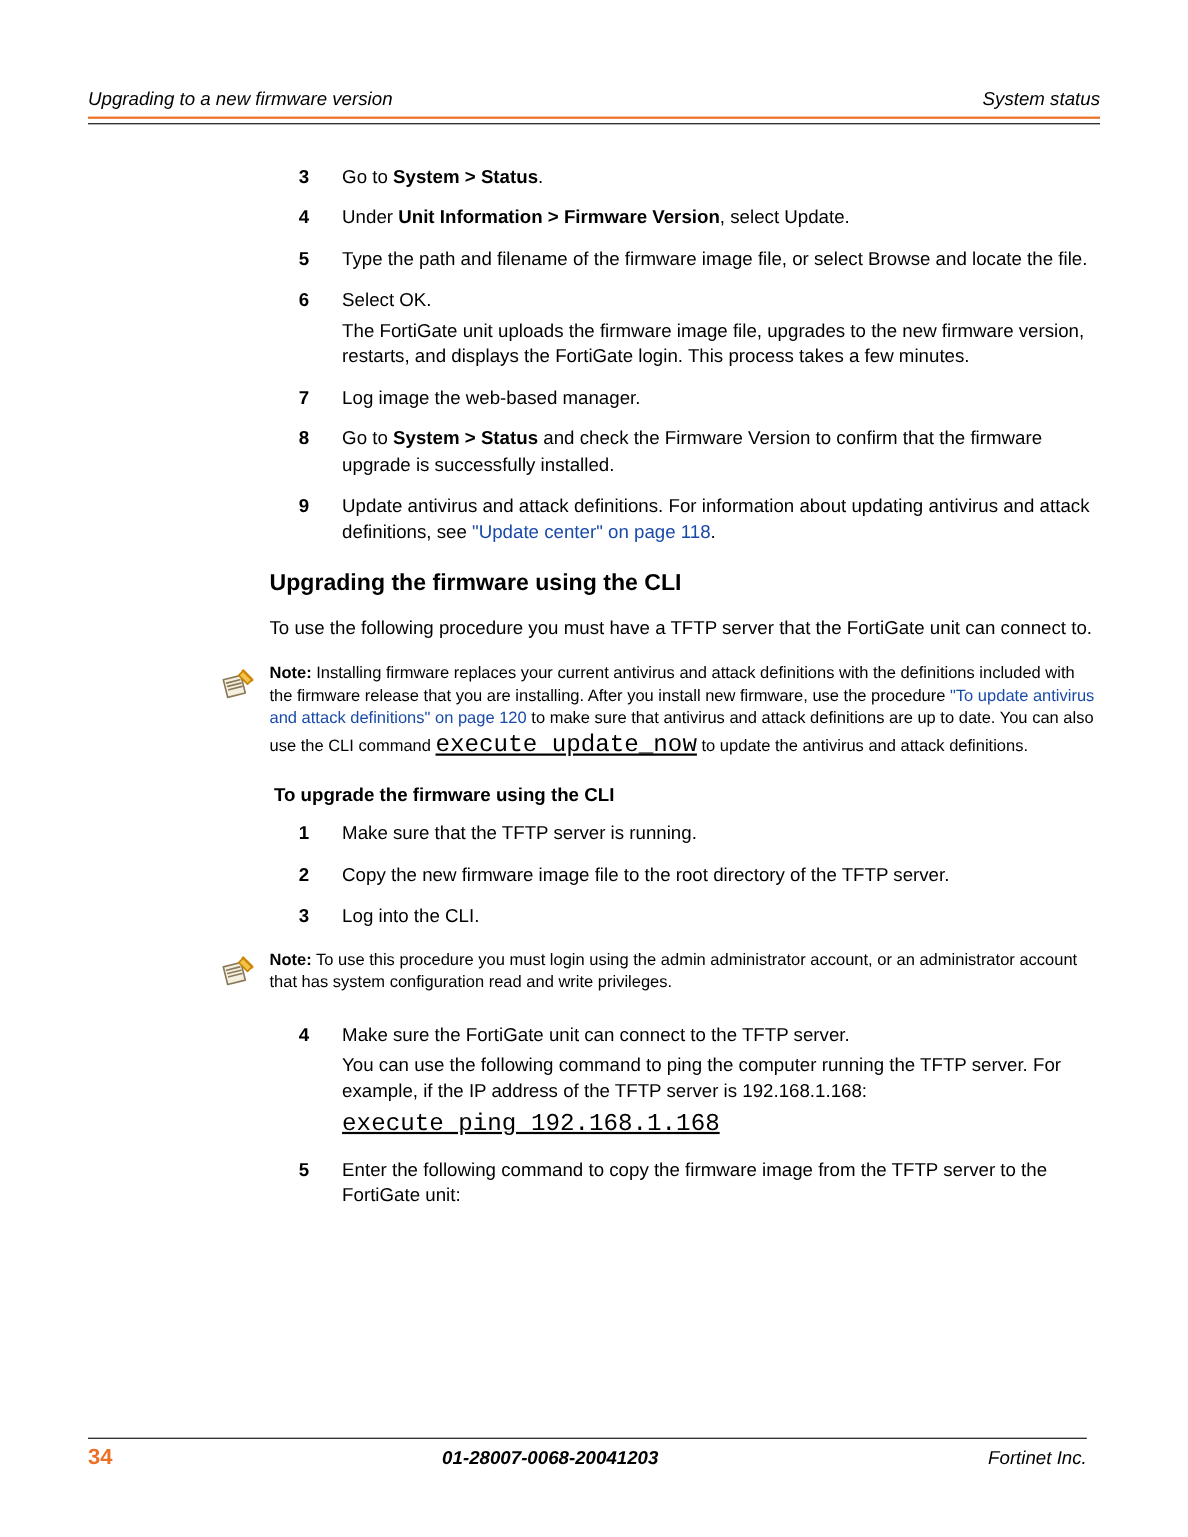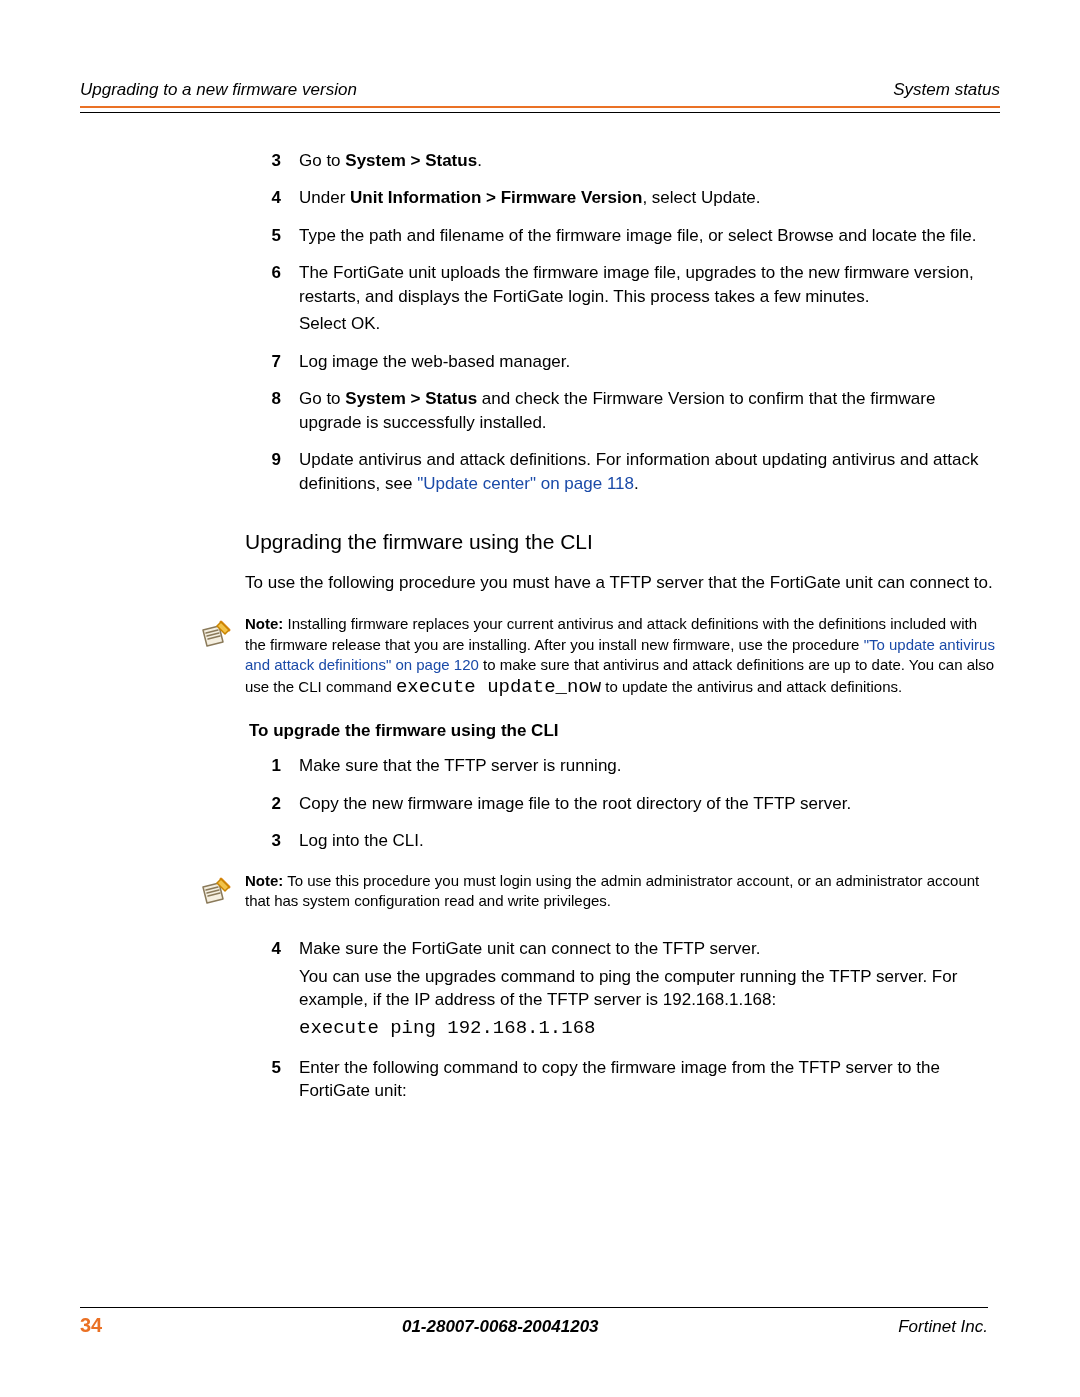--- a/index.html
+++ b/index.html
@@ -54,26 +54,26 @@
     flex: 0 0 36px;
     text-align: right;
     font-weight: bold;
     padding-right: 0;
     margin-right: 18px;
   }
   .step-body {
     flex: 1 1 auto;
   }
   .step-body p {
-    margin: 0 0 4px 0;
+    margin: 0 0 4px 12px;
   }
   .h2 {
-    font-weight: normal;
+    font-weight: bold;
     font-size: 21px;
-    margin: 29px 0 14px 0;
+    margin: 17px 0 14px 0;
   }
   .intro {
     margin: 0 0 20px 0;
   }
   .note-row {
     display: flex;
     align-items: flex-start;
     margin: 14px 0 18px 0;
   }
   .note-icon {
@@ -87,21 +87,22 @@
     flex: 1;
     font-size: 15px;
     line-height: 1.35;
   }
   .subhead {
     font-weight: bold;
     margin: 8px 0 12px 4px;
   }
   .mono {
     font-family: "Courier New", Courier, monospace;
-    font-size: 19px;
+    font-size: 22px;
+    text-decoration: underline;
   }
   a.link {
     color: #1a4aa8;
     text-decoration: none;
   }
   .footer {
     position: absolute;
     left: 80px;
     right: 92px;
     bottom: 60px;
@@ -159,22 +160,22 @@
         </div>
         <div class="step">
           <div class="step-num">5</div>
           <div class="step-body">
             <p>Type the path and filename of the firmware image file, or select Browse and locate the file.</p>
           </div>
         </div>
         <div class="step">
           <div class="step-num">6</div>
           <div class="step-body">
+            <p>Select OK.</p>
             <p>The FortiGate unit uploads the firmware image file, upgrades to the new firmware version, restarts, and displays the FortiGate login. This process takes a few minutes.</p>
-            <p>Select OK.</p>
           </div>
         </div>
         <div class="step">
           <div class="step-num">7</div>
           <div class="step-body">
             <p>Log image the web-based manager.</p>
           </div>
         </div>
         <div class="step">
           <div class="step-num">8</div>
@@ -242,21 +243,21 @@
         </svg>
       </div>
       <div class="note-text"><b>Note:</b> To use this procedure you must login using the admin administrator account, or an administrator account that has system configuration read and write privileges.</div>
     </div>
 
     <div id="steps-c">
         <div class="step">
           <div class="step-num">4</div>
           <div class="step-body">
             <p>Make sure the FortiGate unit can connect to the TFTP server.</p>
-            <p>You can use the upgrades command to ping the computer running the TFTP server. For example, if the IP address of the TFTP server is 192.168.1.168:</p>
+            <p>You can use the following command to ping the computer running the TFTP server. For example, if the IP address of the TFTP server is 192.168.1.168:</p>
             <p class="mono">execute ping 192.168.1.168</p>
           </div>
         </div>
         <div class="step">
           <div class="step-num">5</div>
           <div class="step-body">
             <p>Enter the following command to copy the firmware image from the TFTP server to the FortiGate unit:</p>
           </div>
         </div>
       </div>

